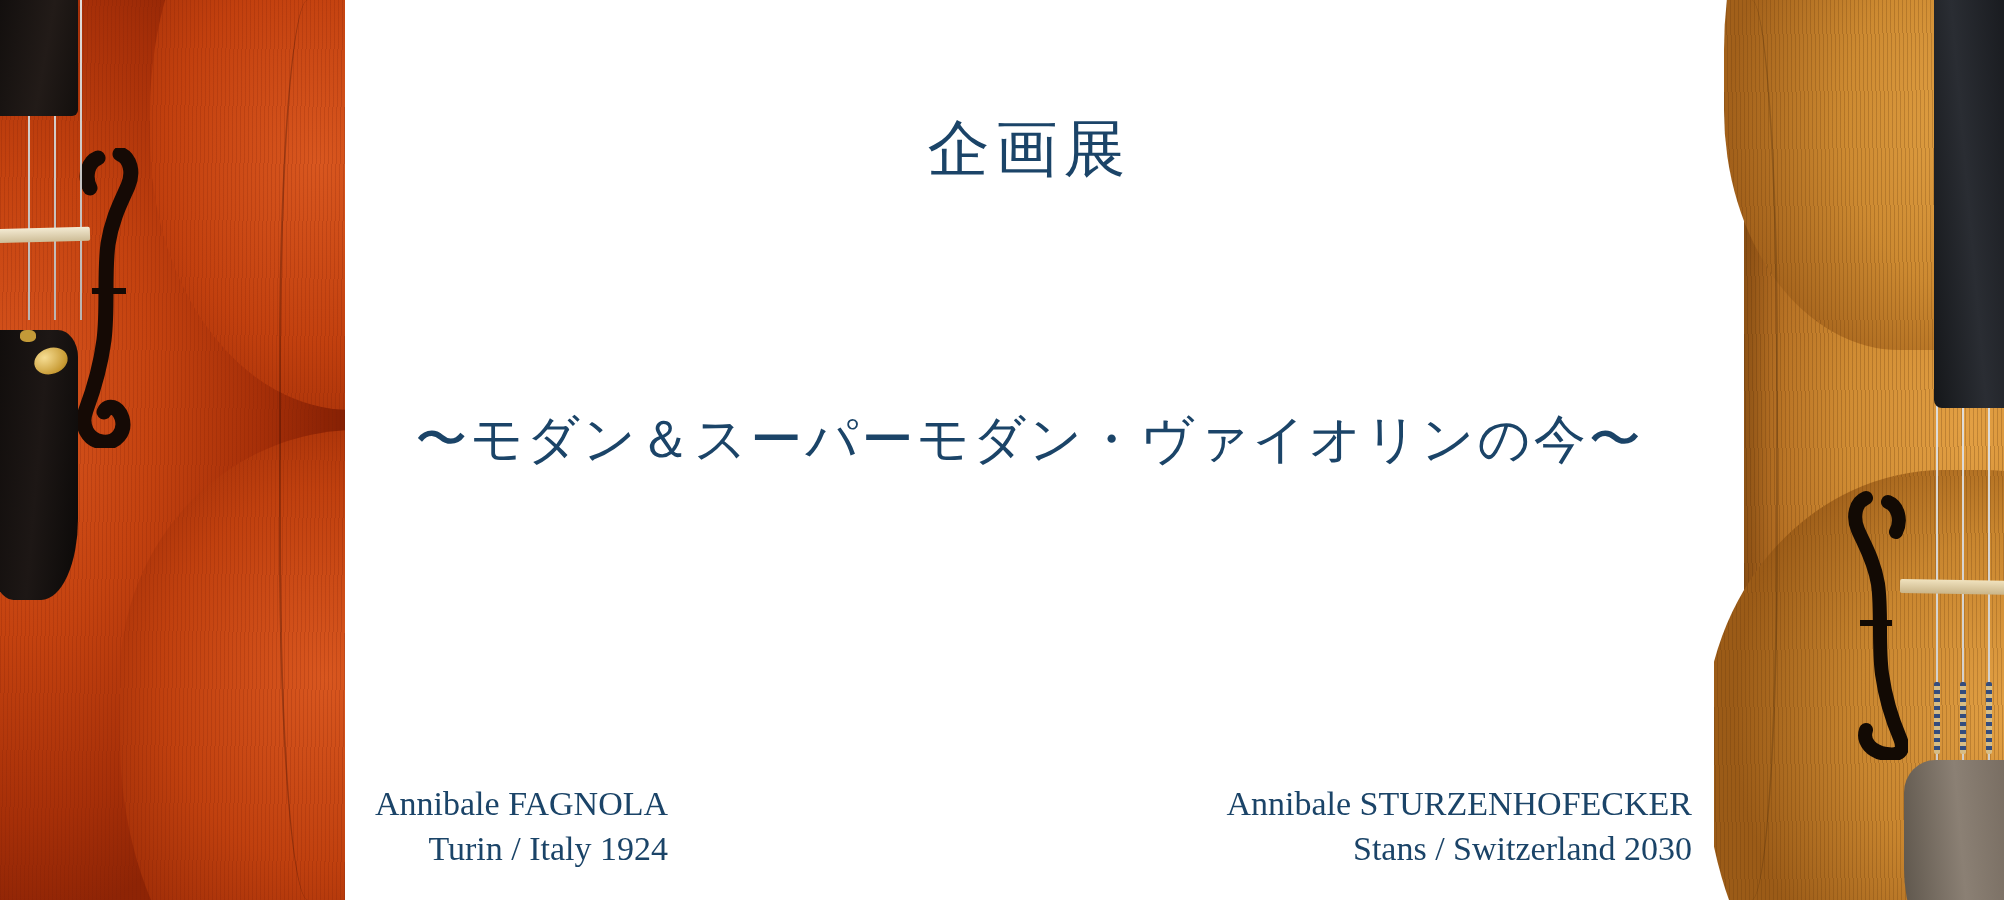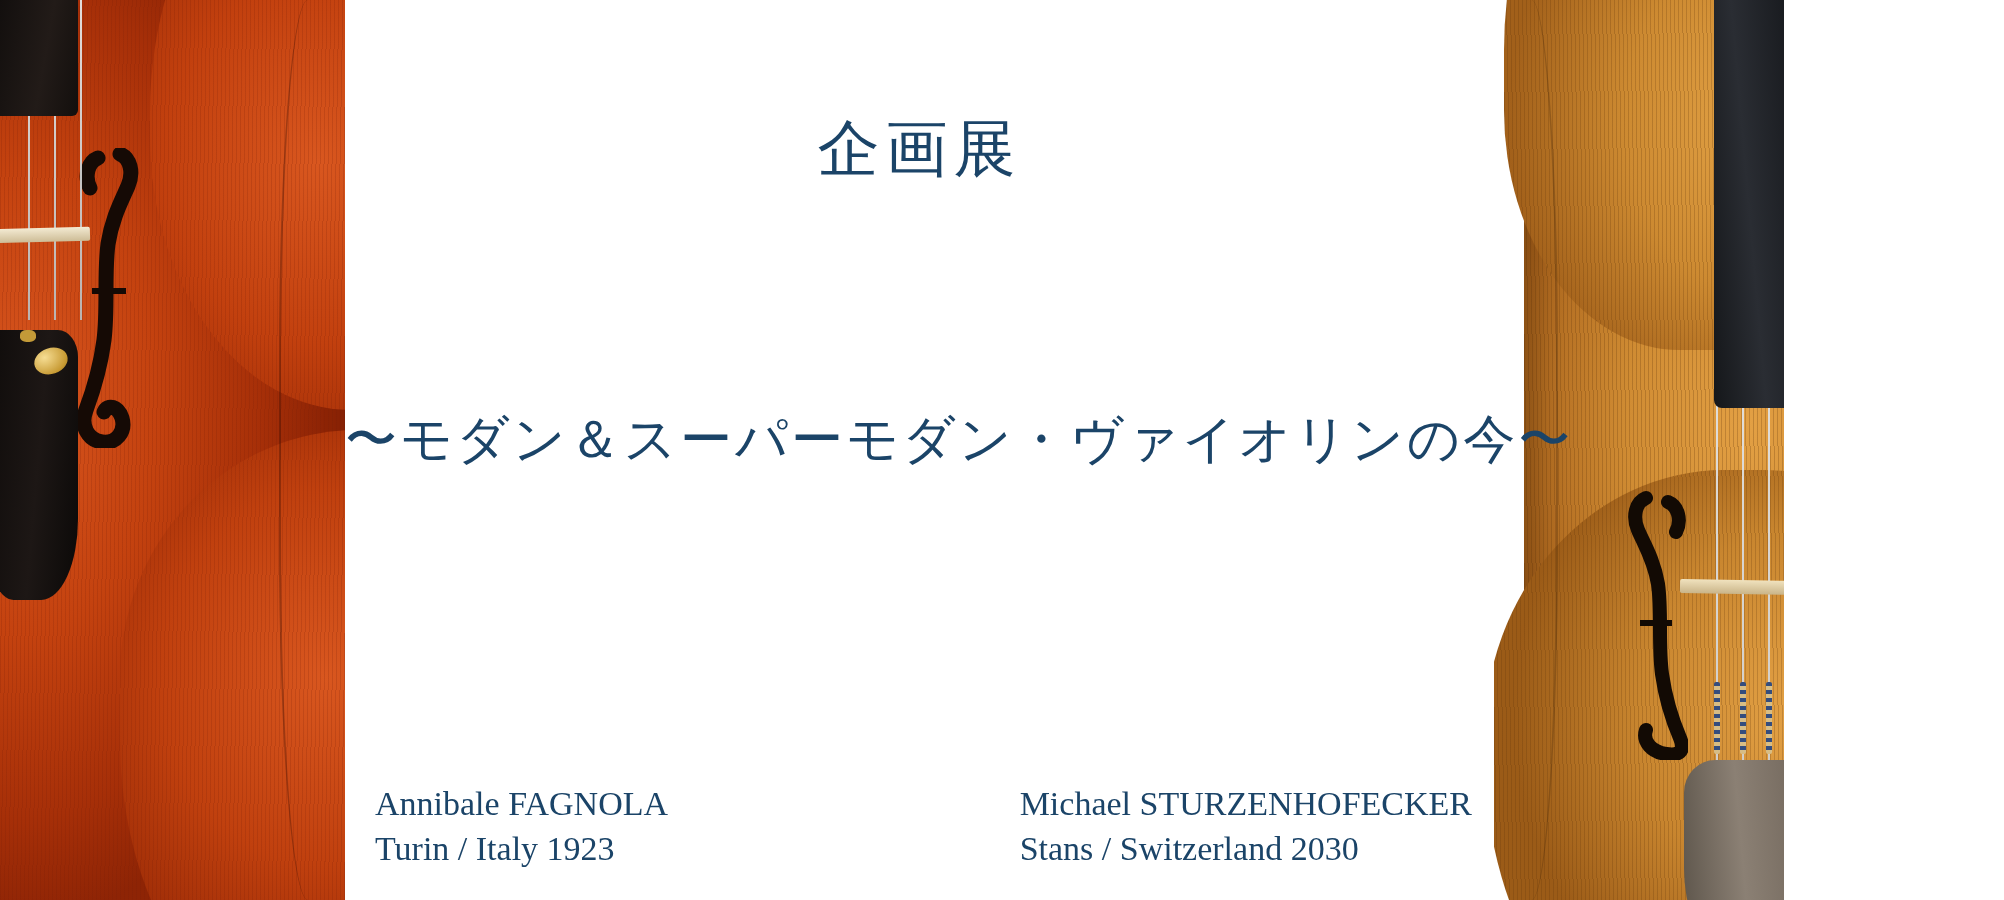--- a/index.html
+++ b/index.html
@@ -7,21 +7,21 @@
     margin: 0;
     padding: 0;
     background: #ffffff;
   }
   body {
     font-family: "Liberation Serif", "DejaVu Serif", serif;
   }
 
   .banner {
     position: relative;
-    width: 1784px;
+    width: 2004px;
     height: 900px;
     overflow: hidden;
     background: #ffffff;
   }
 
   
   .violin-left {
     position: absolute;
     left: 0;
     top: 0;
@@ -338,21 +338,21 @@
     letter-spacing: 0;
   }
 
   .caption {
     position: absolute;
     bottom: 28px;
     font-family: "Liberation Serif", "DejaVu Serif", serif;
     font-size: 34px;
     line-height: 1.32;
     color: #1b4468;
-    text-align: left;
+    text-align: right;
     white-space: nowrap;
   }
   .caption.left  { left: 30px; }
   .caption.right { right: 22px; }
   .caption .line2 { display: block; }
 </style>
 </head>
 <body>
 
 <div class="banner">
@@ -417,22 +417,22 @@
   <div class="content">
 
     <div class="kikakuten">企画展</div>
 
 
     <div class="subtitle">〜モダン＆スーパーモダン・ヴァイオリンの今〜</div>
 
 
     <div class="caption left">
       <span>Annibale FAGNOLA</span>
-      <span class="line2">Turin / Italy 1923</span>
+      <span class="line2">Turin / Italy 1924</span>
     </div>
 
     <div class="caption right">
-      <span>Michael STURZENHOFECKER</span>
+      <span>Annibale STURZENHOFECKER</span>
       <span class="line2">Stans / Switzerland 2030</span>
     </div>
 
   </div>
 </div>
 
 </body></html>

